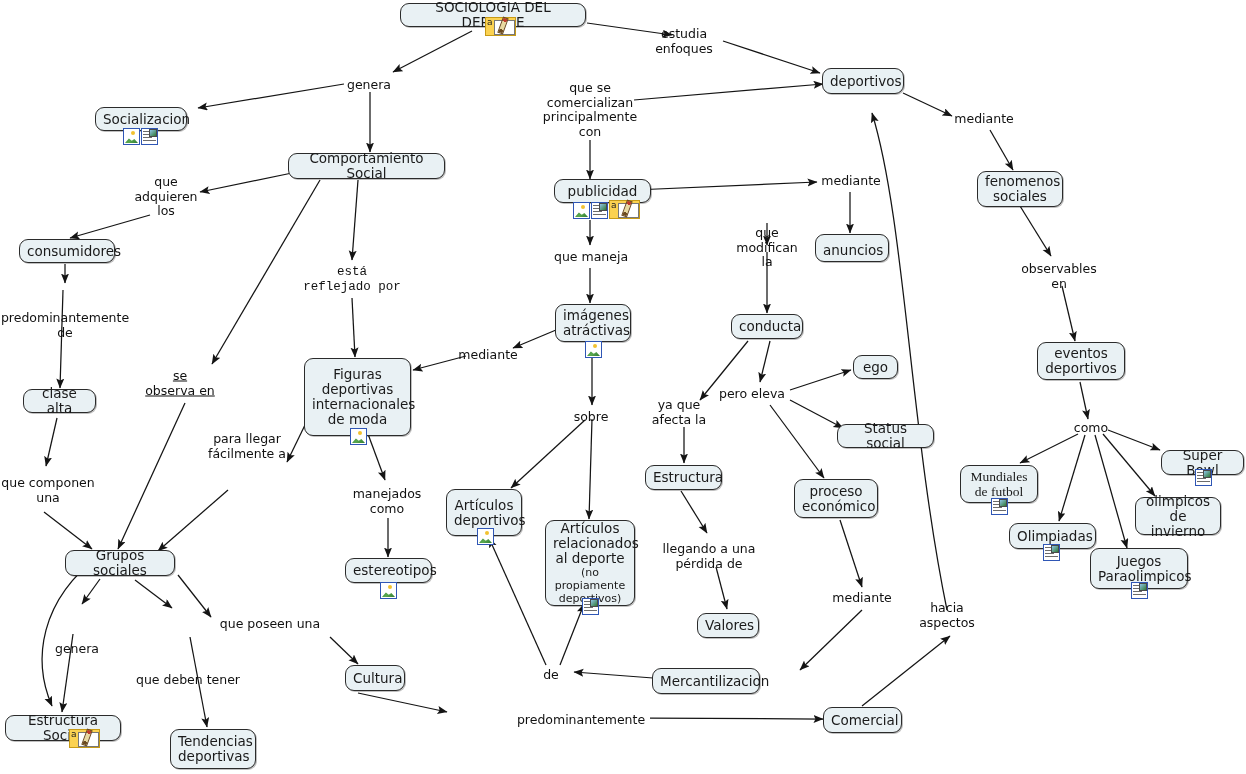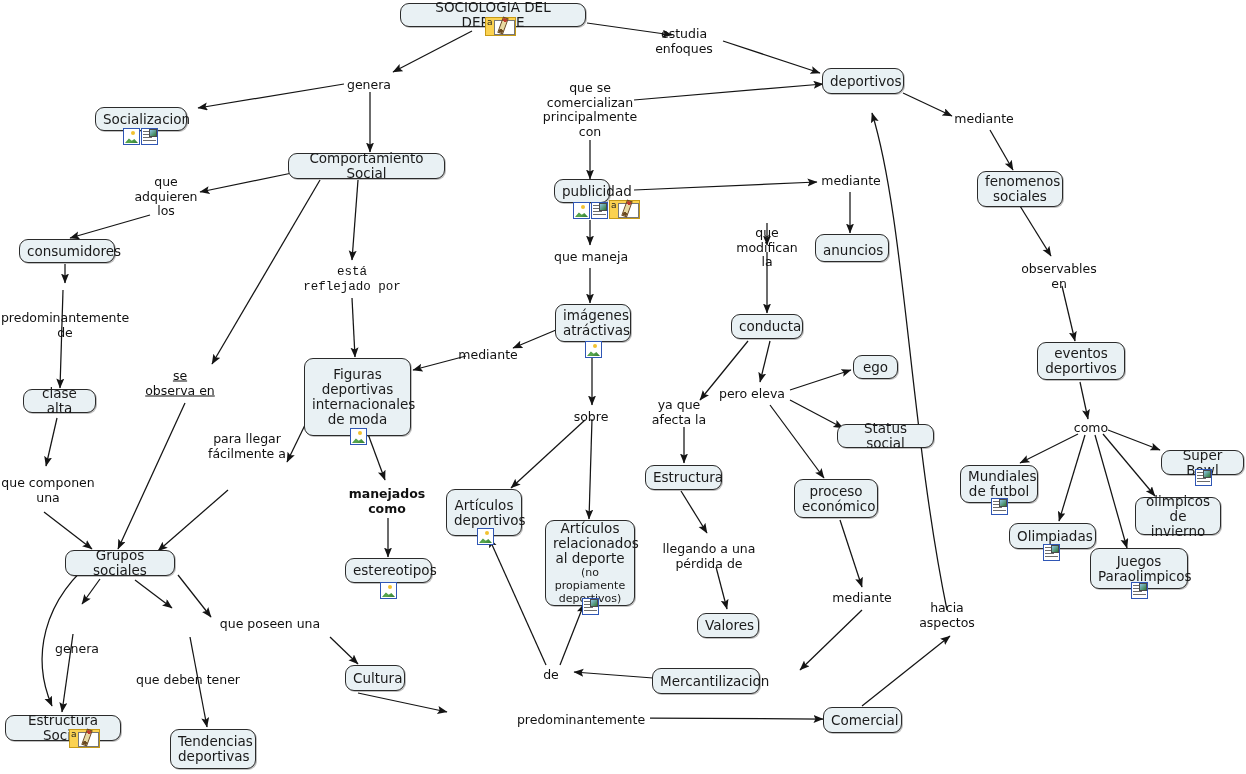--- a/index.html
+++ b/index.html
@@ -242,21 +242,21 @@
     <span class="ico doc">
         <span class="lines"></span>
         <span class="thumb"></span>
       </span>
   </div>
 
   <div class="node" style="left:288px;top:153px;width:157px;height:26px;">
     <span class="txt">Comportamiento Social</span>
   </div>
 
-  <div class="node" style="left:554px;top:179px;width:56px;height:24px;">
+  <div class="node" style="left:554px;top:179px;width:97px;height:24px;">
     <span class="txt">publicidad</span>
   </div>
   <div class="icons" style="left:573px;top:200px;">
     <span class="ico pic"></span>
     <span class="ico doc">
         <span class="lines"></span>
         <span class="thumb"></span>
       </span>
     <span class="ico note">
         <span class="a">a</span>
@@ -357,21 +357,21 @@
 
   <div class="node" style="left:65px;top:550px;width:110px;height:26px;">
     <span class="txt">Grupos sociales</span>
   </div>
 
   <div class="node" style="left:697px;top:613px;width:62px;height:25px;">
     <span class="txt">Valores</span>
   </div>
 
   <div class="node" style="left:960px;top:465px;width:78px;height:38px;">
-    <span class="txt" style="white-space:pre-line;">Mundiales
+    <span class="txt" style="white-space:pre-line;font-family:Liberation Serif, serif;">Mundiales
 de futbol</span>
   </div>
   <div class="icons" style="left:991px;top:498px;">
     <span class="ico doc">
         <span class="lines"></span>
         <span class="thumb"></span>
       </span>
   </div>
 
   <div class="node" style="left:1161px;top:450px;width:83px;height:25px;">
@@ -464,21 +464,21 @@
   <div class="elabel" style="left:180px;top:383px;text-decoration:underline;">se
 observa en</div>
   <div class="elabel" style="left:679px;top:412px;">ya que
 afecta la</div>
   <div class="elabel" style="left:752px;top:394px;">pero eleva</div>
   <div class="elabel" style="left:591px;top:417px;">sobre</div>
   <div class="elabel" style="left:48px;top:490px;">que componen
 una</div>
   <div class="elabel" style="left:247px;top:446px;">para llegar
 fácilmente a</div>
-  <div class="elabel" style="left:387px;top:501px;font-weight:bold;">manejados
+  <div class="elabel" style="left:387px;top:501px;">manejados
 como</div>
   <div class="elabel" style="left:1091px;top:428px;">como</div>
   <div class="elabel" style="left:709px;top:556px;">llegando a una
 pérdida de</div>
   <div class="elabel" style="left:862px;top:598px;">mediante</div>
   <div class="elabel" style="left:947px;top:615px;">hacia
 aspectos</div>
   <div class="elabel" style="left:270px;top:624px;">que poseen una</div>
   <div class="elabel" style="left:77px;top:649px;">genera</div>
   <div class="elabel" style="left:188px;top:680px;">que deben tener</div>

